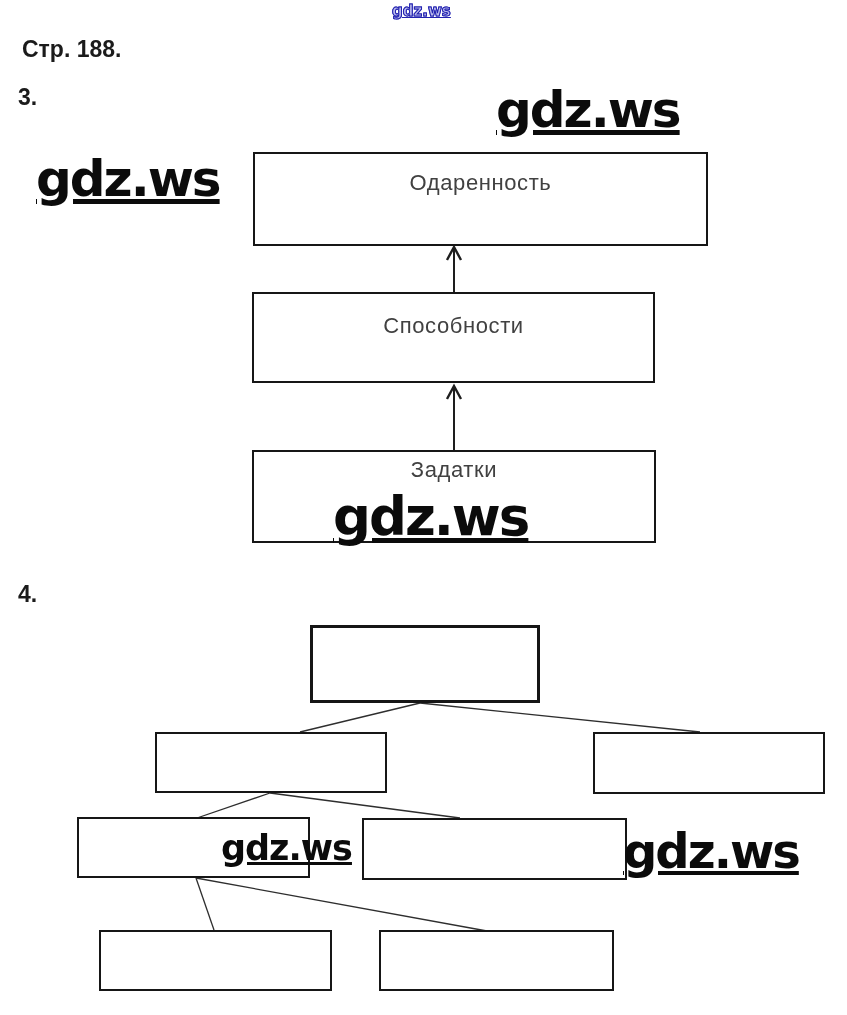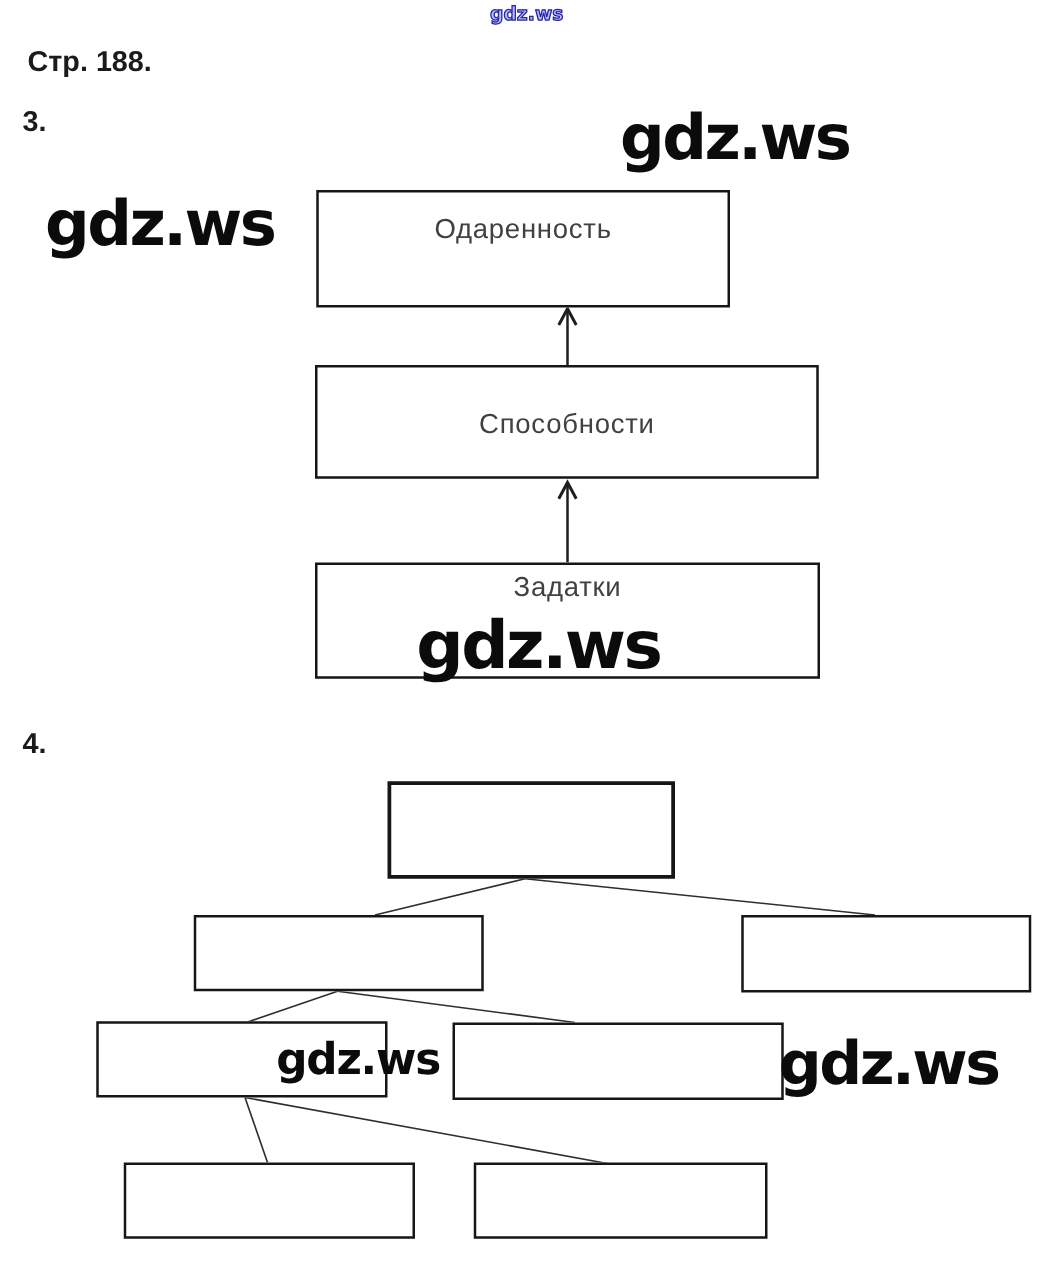--- a/index.html
+++ b/index.html
@@ -18,24 +18,24 @@
     box-sizing:border-box;
     z-index:2;
     display:flex;justify-content:center;align-items:flex-start;
   }
   .box .lbl{
     font-size:22px;
     letter-spacing:.6px;
     color:#414141;
     font-weight:400;
   }
-  #s3b1{left:253px;top:152px;width:331px;height:94px;}
+  #s3b1{left:253px;top:152px;width:455px;height:94px;}
   #s3b1 .lbl{padding-top:16px;}
   #s3b2{left:252px;top:292px;width:403px;height:91px;}
-  #s3b2 .lbl{padding-top:32px;}
+  #s3b2 .lbl{padding-top:19px;}
   #s3b3{left:252px;top:450px;width:404px;height:93px;}
   #s3b3 .lbl{padding-top:5px;}
 
   #t1{left:310px;top:625px;width:230px;height:78px;border-width:3px;}
   #t2{left:155px;top:732px;width:232px;height:61px;}
   #t3{left:593px;top:732px;width:232px;height:62px;}
   #t4{left:77px;top:817px;width:233px;height:61px;}
   #t5{left:362px;top:818px;width:265px;height:62px;}
   #t6{left:99px;top:930px;width:233px;height:61px;}
   #t7{left:379px;top:930px;width:235px;height:61px;}
@@ -48,21 +48,21 @@
     position:absolute;left:18px;
     font-size:23px;font-weight:700;color:#1b1b1b;z-index:3;
   }
   #num3{top:84px;}
   #num4{top:581px;}
 
   .wm{
     position:absolute;z-index:5;
     font-family:"DejaVu Sans",sans-serif;
     font-weight:700;color:#0b0b0b;
-    line-height:1;white-space:nowrap;
+    line-height:1;white-space:nowrap;text-decoration:underline;
   }
   #wm-header{
     left:392px;top:4px;font-size:15px;
     color:#b9b9ec;
     -webkit-text-stroke:1px #2323b0;
     text-shadow:0 0 0 #2323b0;
   }
   #wm-topright{left:496px;top:85px;font-size:50px;letter-spacing:-2px;}
   #wm-left{left:36px;top:154px;font-size:50px;letter-spacing:-2px;}
   #wm-box3{left:333px;top:490px;font-size:53px;letter-spacing:-2px;}

